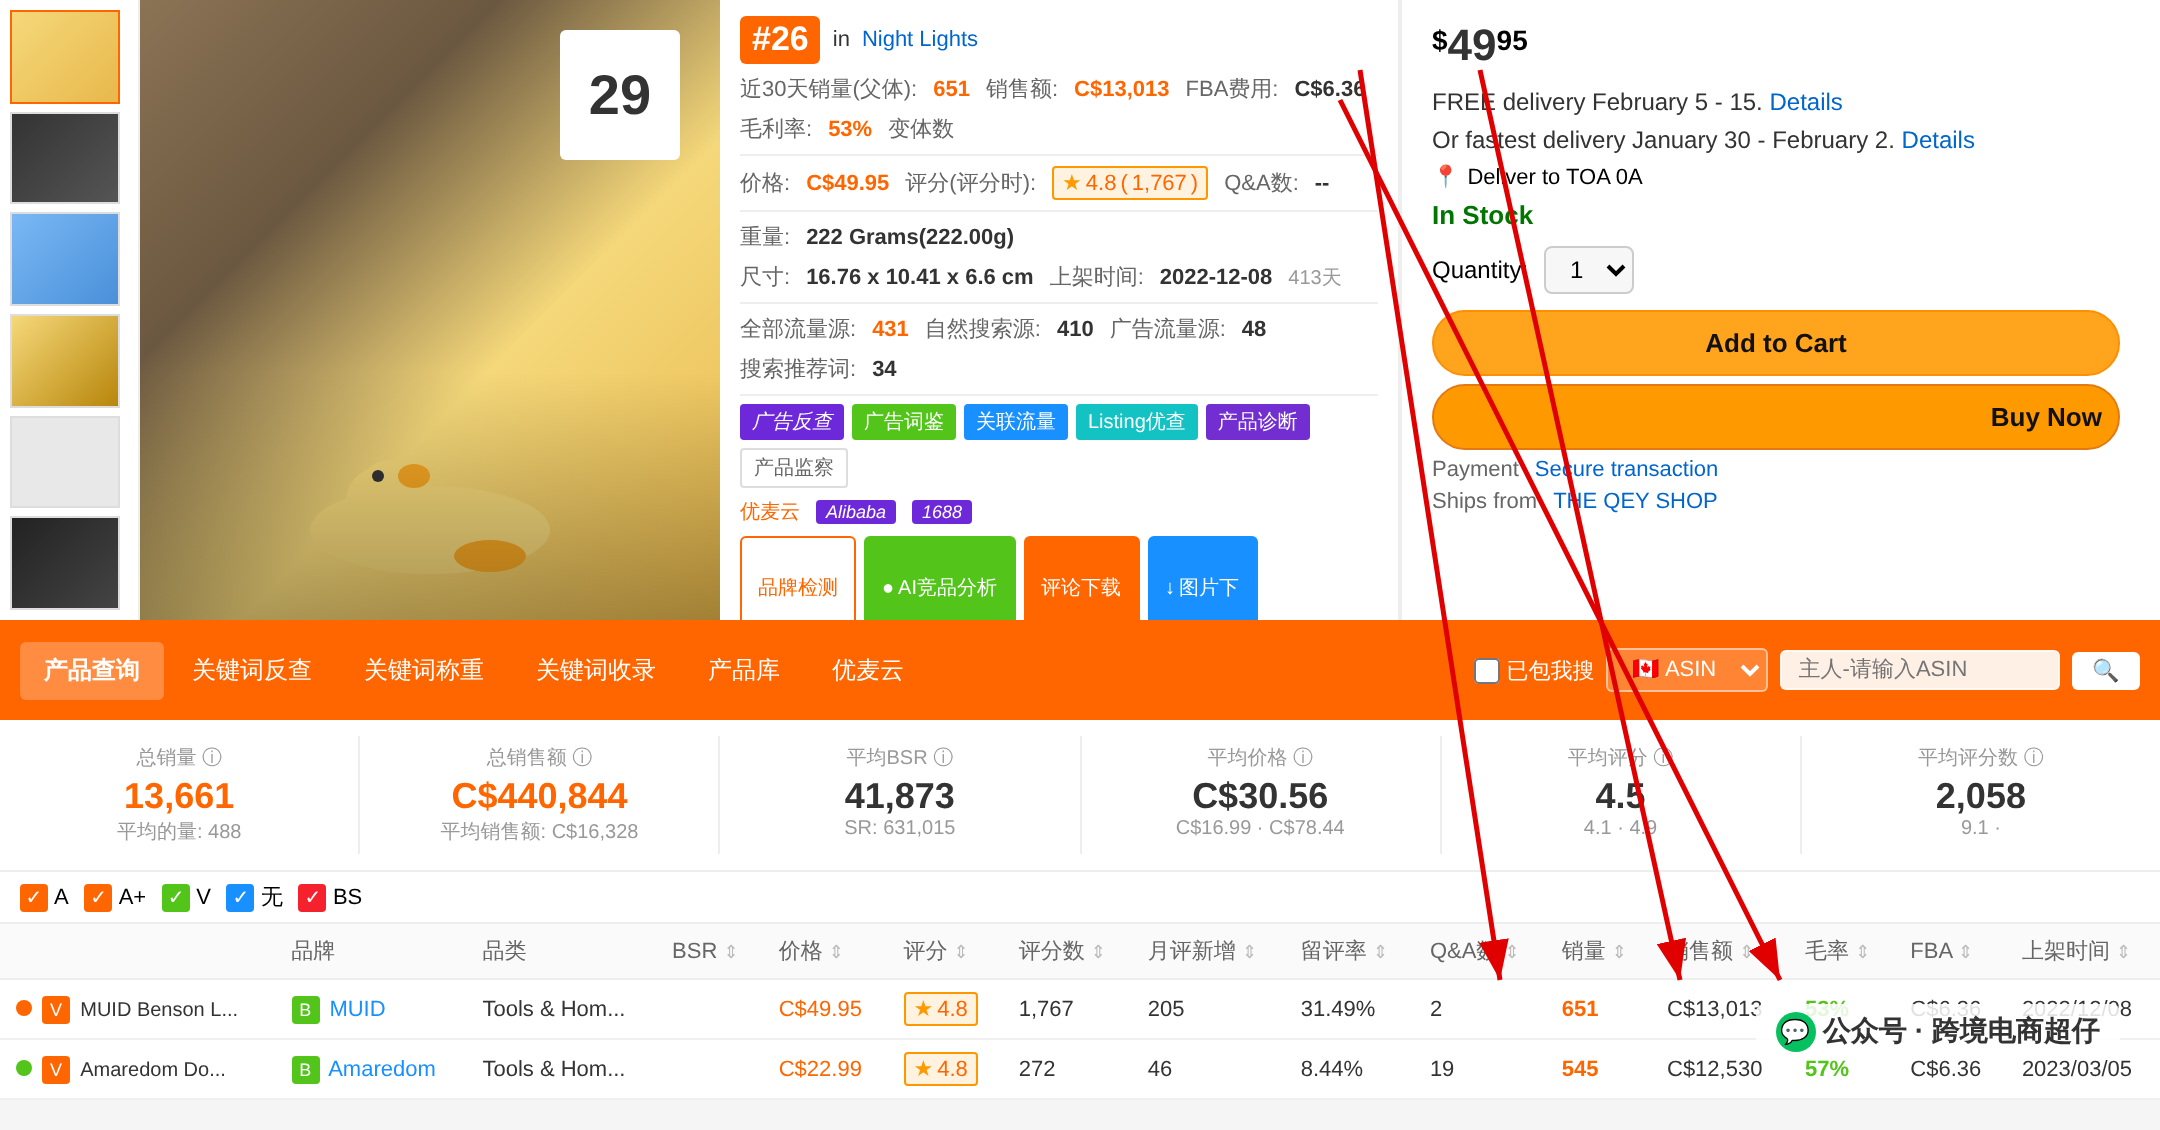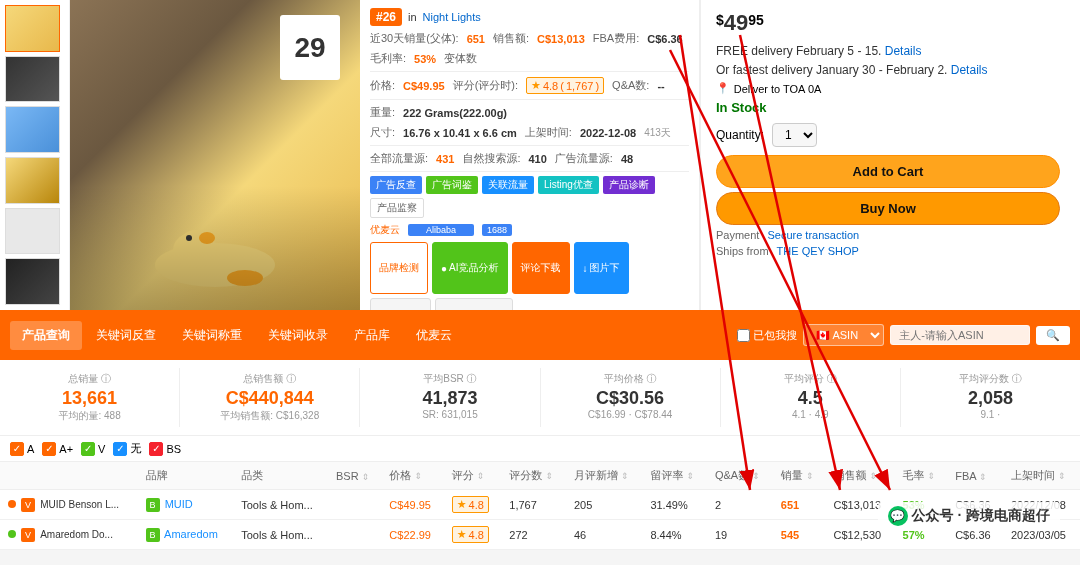--- a/index.html
+++ b/index.html
@@ -92,21 +92,21 @@
       border-right: 1px solid #eee;
     }
     .badge-rank {
       display: inline-flex;
       align-items: center;
       gap: 3px;
       background: #ff6600;
       color: #fff;
       padding: 2px 6px;
       border-radius: 3px;
-      font-size: 12px;
+      font-size: 17px;
       font-weight: bold;
     }
     .rank-text { color: #333; font-size: 11px; }
     .rank-link { color: #0066cc; font-size: 11px; text-decoration: none; }
     .info-row { display: flex; align-items: center; gap: 8px; margin: 5px 0; font-size: 11px; color: #333; flex-wrap: wrap; }
     .info-label { color: #666; }
     .info-value { color: #333; font-weight: bold; }
     .info-value.orange { color: #ff6600; }
     .rating-badge {
       display: inline-flex;
@@ -120,21 +120,21 @@
       color: #ff6600;
     }
     .divider { width: 100%; height: 1px; background: #eee; margin: 4px 0; }
     .tag-row { display: flex; gap: 4px; flex-wrap: wrap; margin: 4px 0; }
     .tag {
       padding: 2px 6px;
       border-radius: 2px;
       font-size: 10px;
       cursor: pointer;
     }
-    .tag-orange { background: #3b82f6; color: #fff; }
+    .tag-orange { background: #6d28d9; color: #fff; font-style: italic; }
     .tag-green { background: #52c41a; color: #fff; }
     .tag-blue { background: #1890ff; color: #fff; }
     .tag-teal { background: #13c2c2; color: #fff; }
     .tag-purple { background: #722ed1; color: #fff; }
     .tag-outline { background: #fff; color: #666; border: 1px solid #ddd; }
     .btn-row { display: flex; gap: 4px; flex-wrap: wrap; margin: 4px 0; }
     .btn-sm {
       padding: 18px 8px;
       border-radius: 3px;
       font-size: 10px;
@@ -188,21 +188,21 @@
       width: 100%;
       padding: 8px;
       background: #ff9900;
       border: 1px solid #e47911;
       border-radius: 20px;
       font-size: 13px;
       font-weight: bold;
       color: #111;
       cursor: pointer;
       margin: 4px 0;
-      text-align: center;
+      text-align: right;
     }
     .payment-row { display: flex; align-items: center; gap: 8px; font-size: 11px; color: #666; margin: 4px 0; }
     .payment-link { color: #0066cc; cursor: pointer; }
 
     
     .nav-bar {
       background: #ff6600;
       height: 50px;
       display: flex;
       align-items: center;
@@ -481,35 +481,39 @@
     <div class="divider"></div>
 
     <div class="info-row">
       <span class="info-label">全部流量源:</span>
       <span class="info-value orange">431</span>
       <span class="info-label">自然搜索源:</span>
       <span class="info-value">410</span>
       <span class="info-label">广告流量源:</span>
       <span class="info-value">48</span>
     </div>
+    <div class="info-row">
+      <span class="info-label">搜索推荐词:</span>
+      <span class="info-value">34</span>
+    </div>
 
     <div class="divider"></div>
 
     <div class="tag-row">
       <span class="tag tag-orange">广告反查</span>
       <span class="tag tag-green">广告词鉴</span>
       <span class="tag tag-blue">关联流量</span>
       <span class="tag tag-teal">Listing优查</span>
       <span class="tag tag-purple">产品诊断</span>
       <span class="tag tag-outline">产品监察</span>
     </div>
 
     <div class="info-row">
       <span style="color:#ff6600;font-size:10px;">优麦云</span>
-      <span class="tag tag-orange" style="font-size:9px;padding:1px 18px;">Alibaba</span>
+      <span class="tag tag-orange" style="font-size:9px;padding:1px 5px;">Alibaba</span>
       <span class="tag tag-orange" style="font-size:9px;padding:1px 5px;">1688</span>
     </div>
 
     <div class="btn-row">
       <button class="btn-sm btn-white-orange">品牌检测</button>
       <button class="btn-sm btn-green">
         <span>●</span>
         <span>AI竞品分析</span>
       </button>
       <button class="btn-sm btn-orange">评论下载</button>

